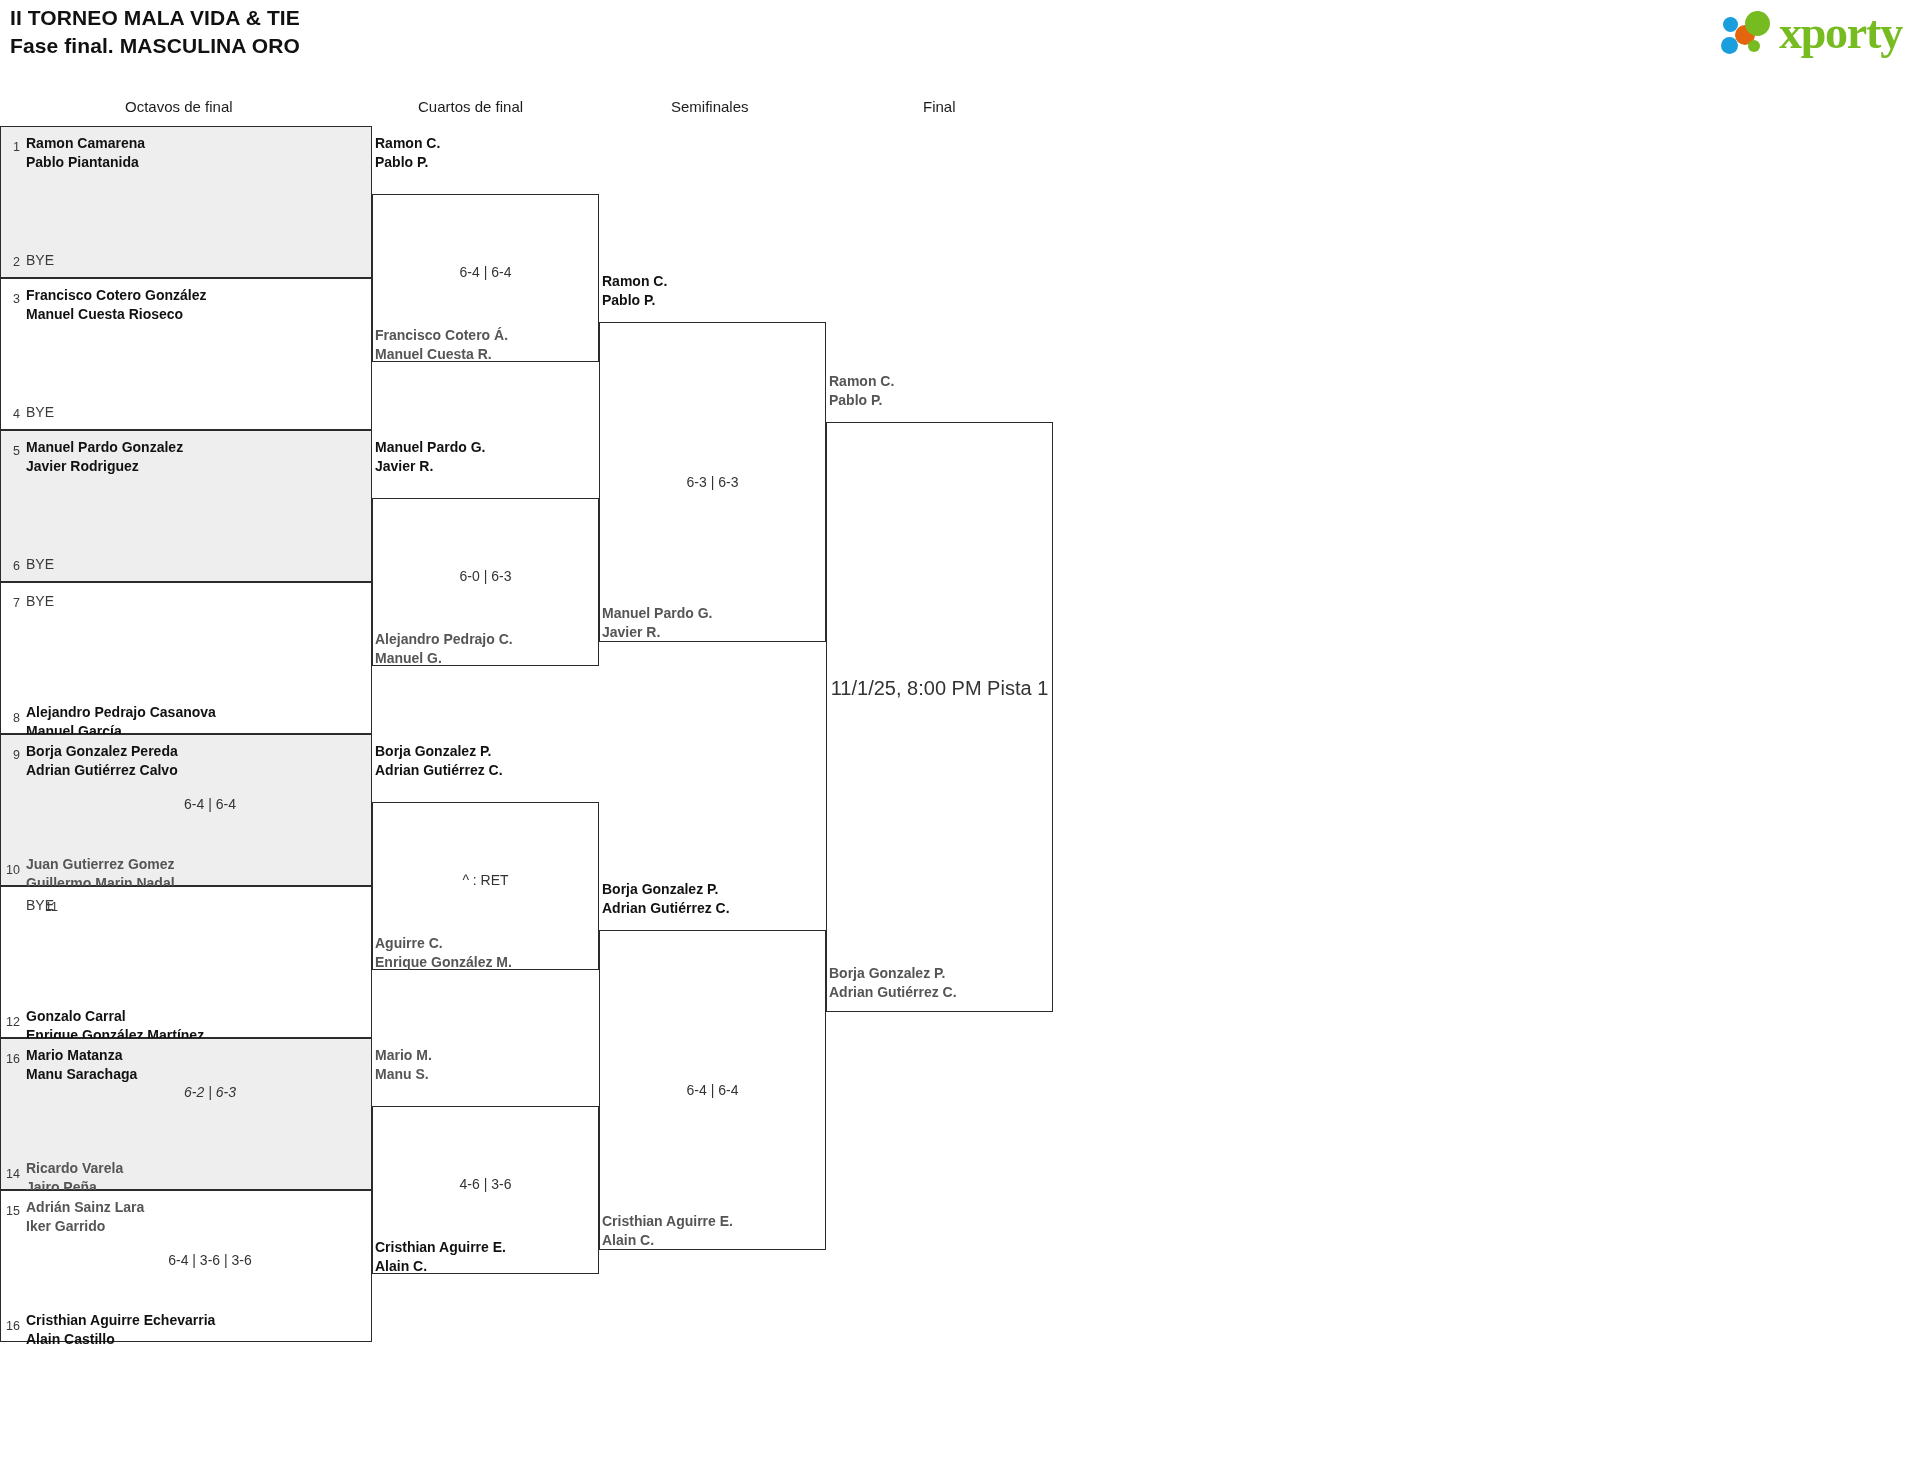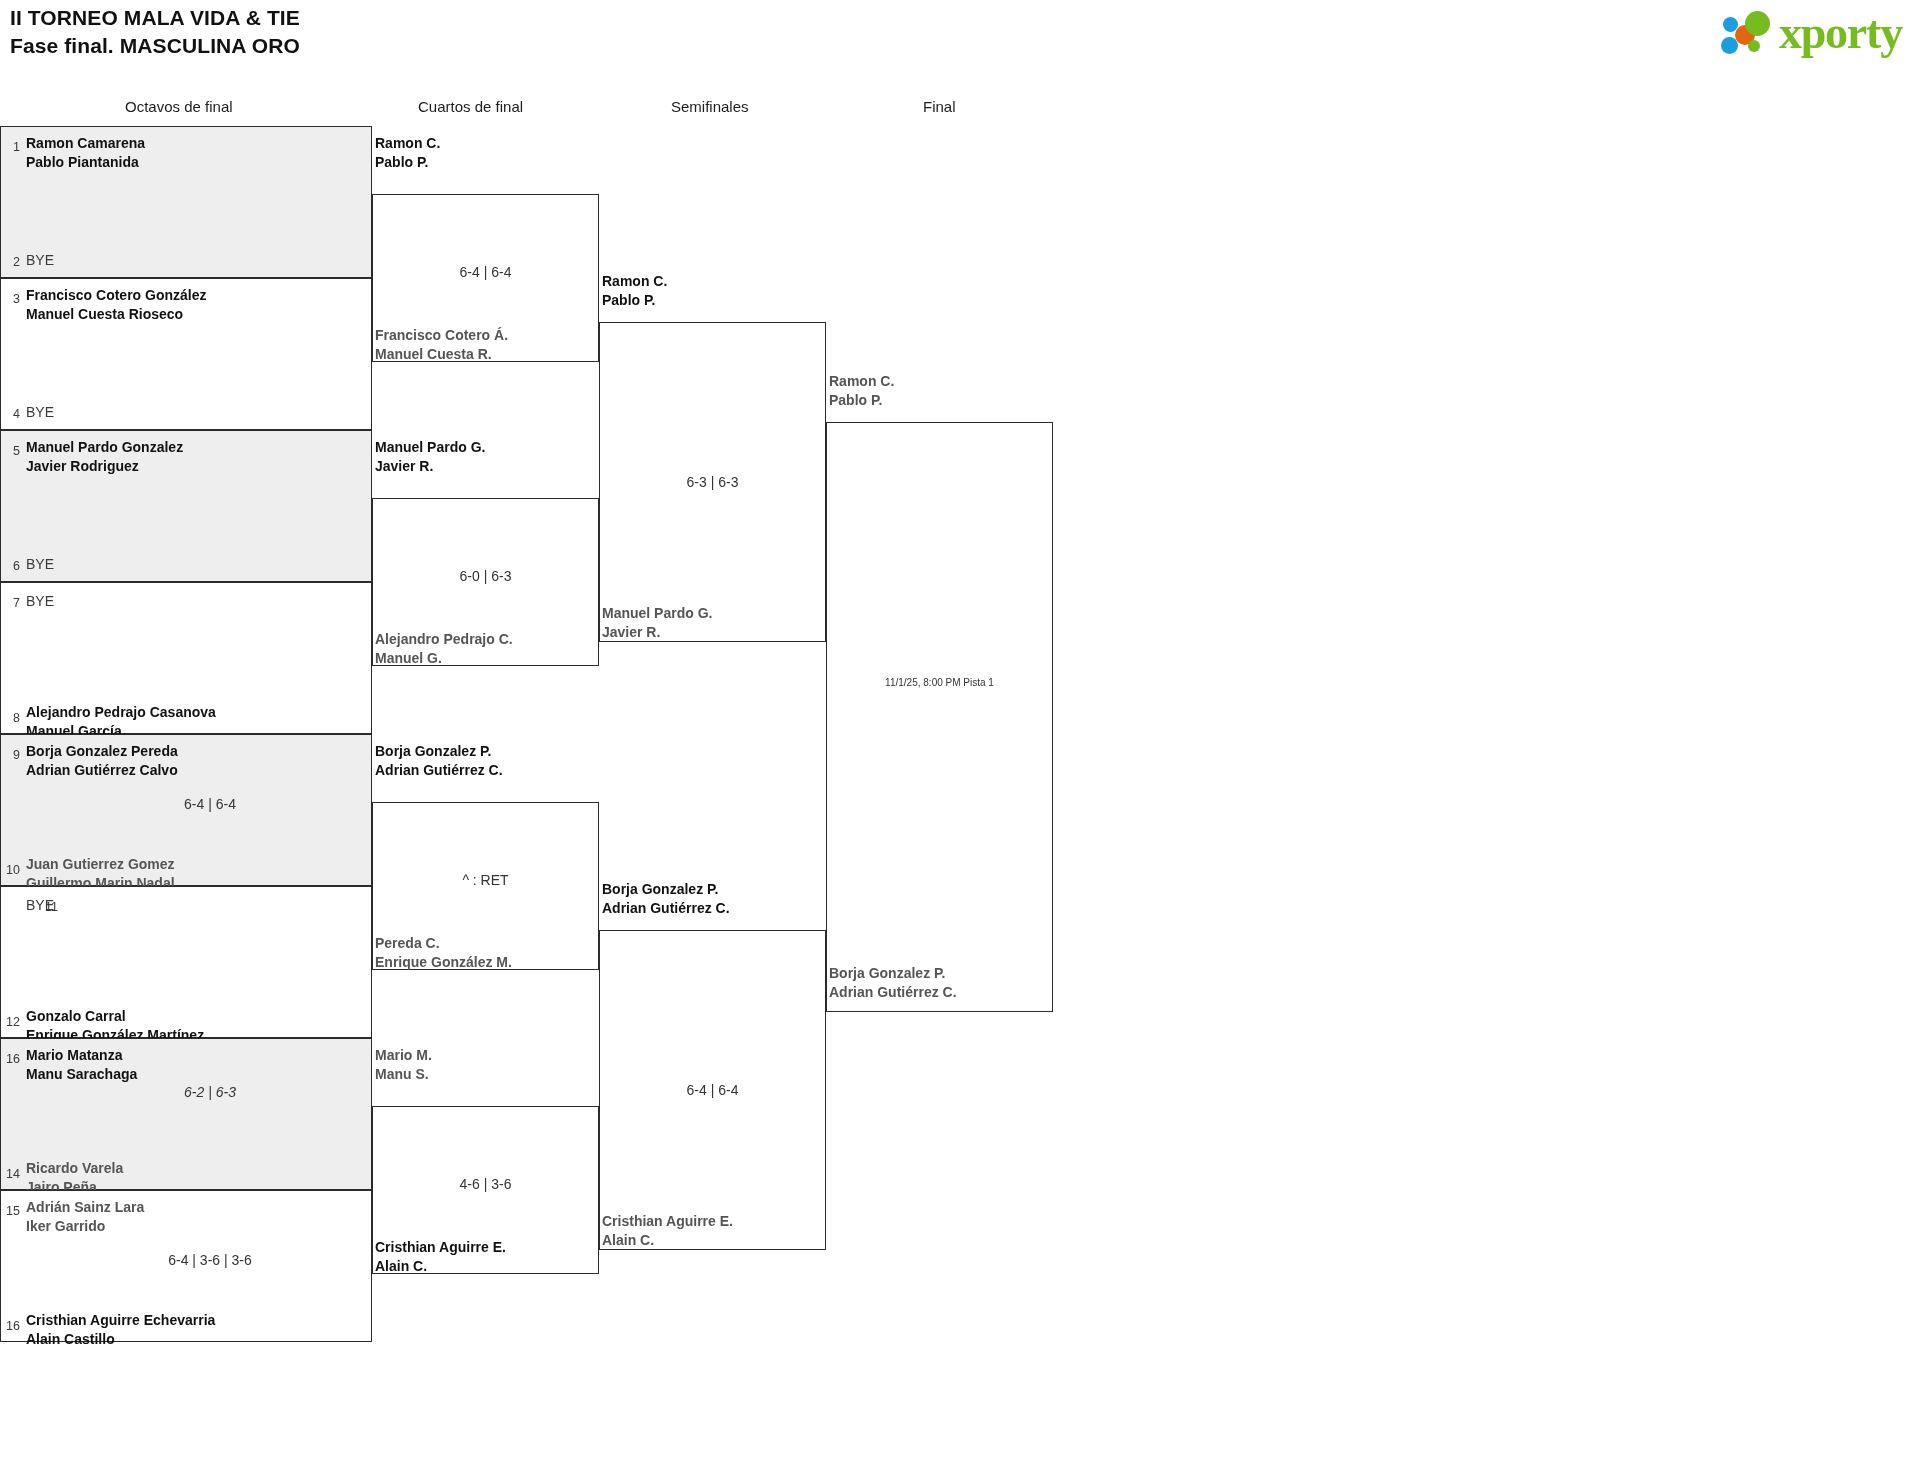--- a/index.html
+++ b/index.html
@@ -103,21 +103,21 @@
     color: #3a3a3a;
   }
   .score {
     position: absolute;
     font-size: 14px;
     color: #333333;
     white-space: nowrap;
   }
   .matchinfo {
     position: absolute;
-    font-size: 10px;
+    font-size: 20px;
     color: #333333;
     white-space: nowrap;
   }
 </style>
 </head>
 <body>
 
 <div id="page">
 
   <div id="header-title">
@@ -237,21 +237,21 @@
         <span class="ln">Alejandro Pedrajo C.</span>
         <span class="ln">Manuel G.</span>
       </div>
       <div class="score" style="left: 372px; top: 568px; width: 227px; text-align: center;">6-0 | 6-3</div>
       <div class="cell" style="left: 372px; top: 802px; width: 227px; height: 168px;"></div>
       <div class="team win" style="left: 375px; top: 742px; width: 221px;">
         <span class="ln">Borja Gonzalez P.</span>
         <span class="ln">Adrian Gutiérrez C.</span>
       </div>
       <div class="team lose" style="left: 375px; top: 934px; width: 221px;">
-        <span class="ln">Pereda C.</span>
+        <span class="ln">Aguirre C.</span>
         <span class="ln">Enrique González M.</span>
       </div>
       <div class="score" style="left: 372px; top: 872px; width: 227px; text-align: center;">^ : RET</div>
       <div class="cell" style="left: 372px; top: 1106px; width: 227px; height: 168px;"></div>
       <div class="team lose" style="left: 375px; top: 1046px; width: 221px;">
         <span class="ln">Mario M.</span>
         <span class="ln">Manu S.</span>
       </div>
       <div class="team win" style="left: 375px; top: 1238px; width: 221px;">
         <span class="ln">Cristhian Aguirre E.</span>

